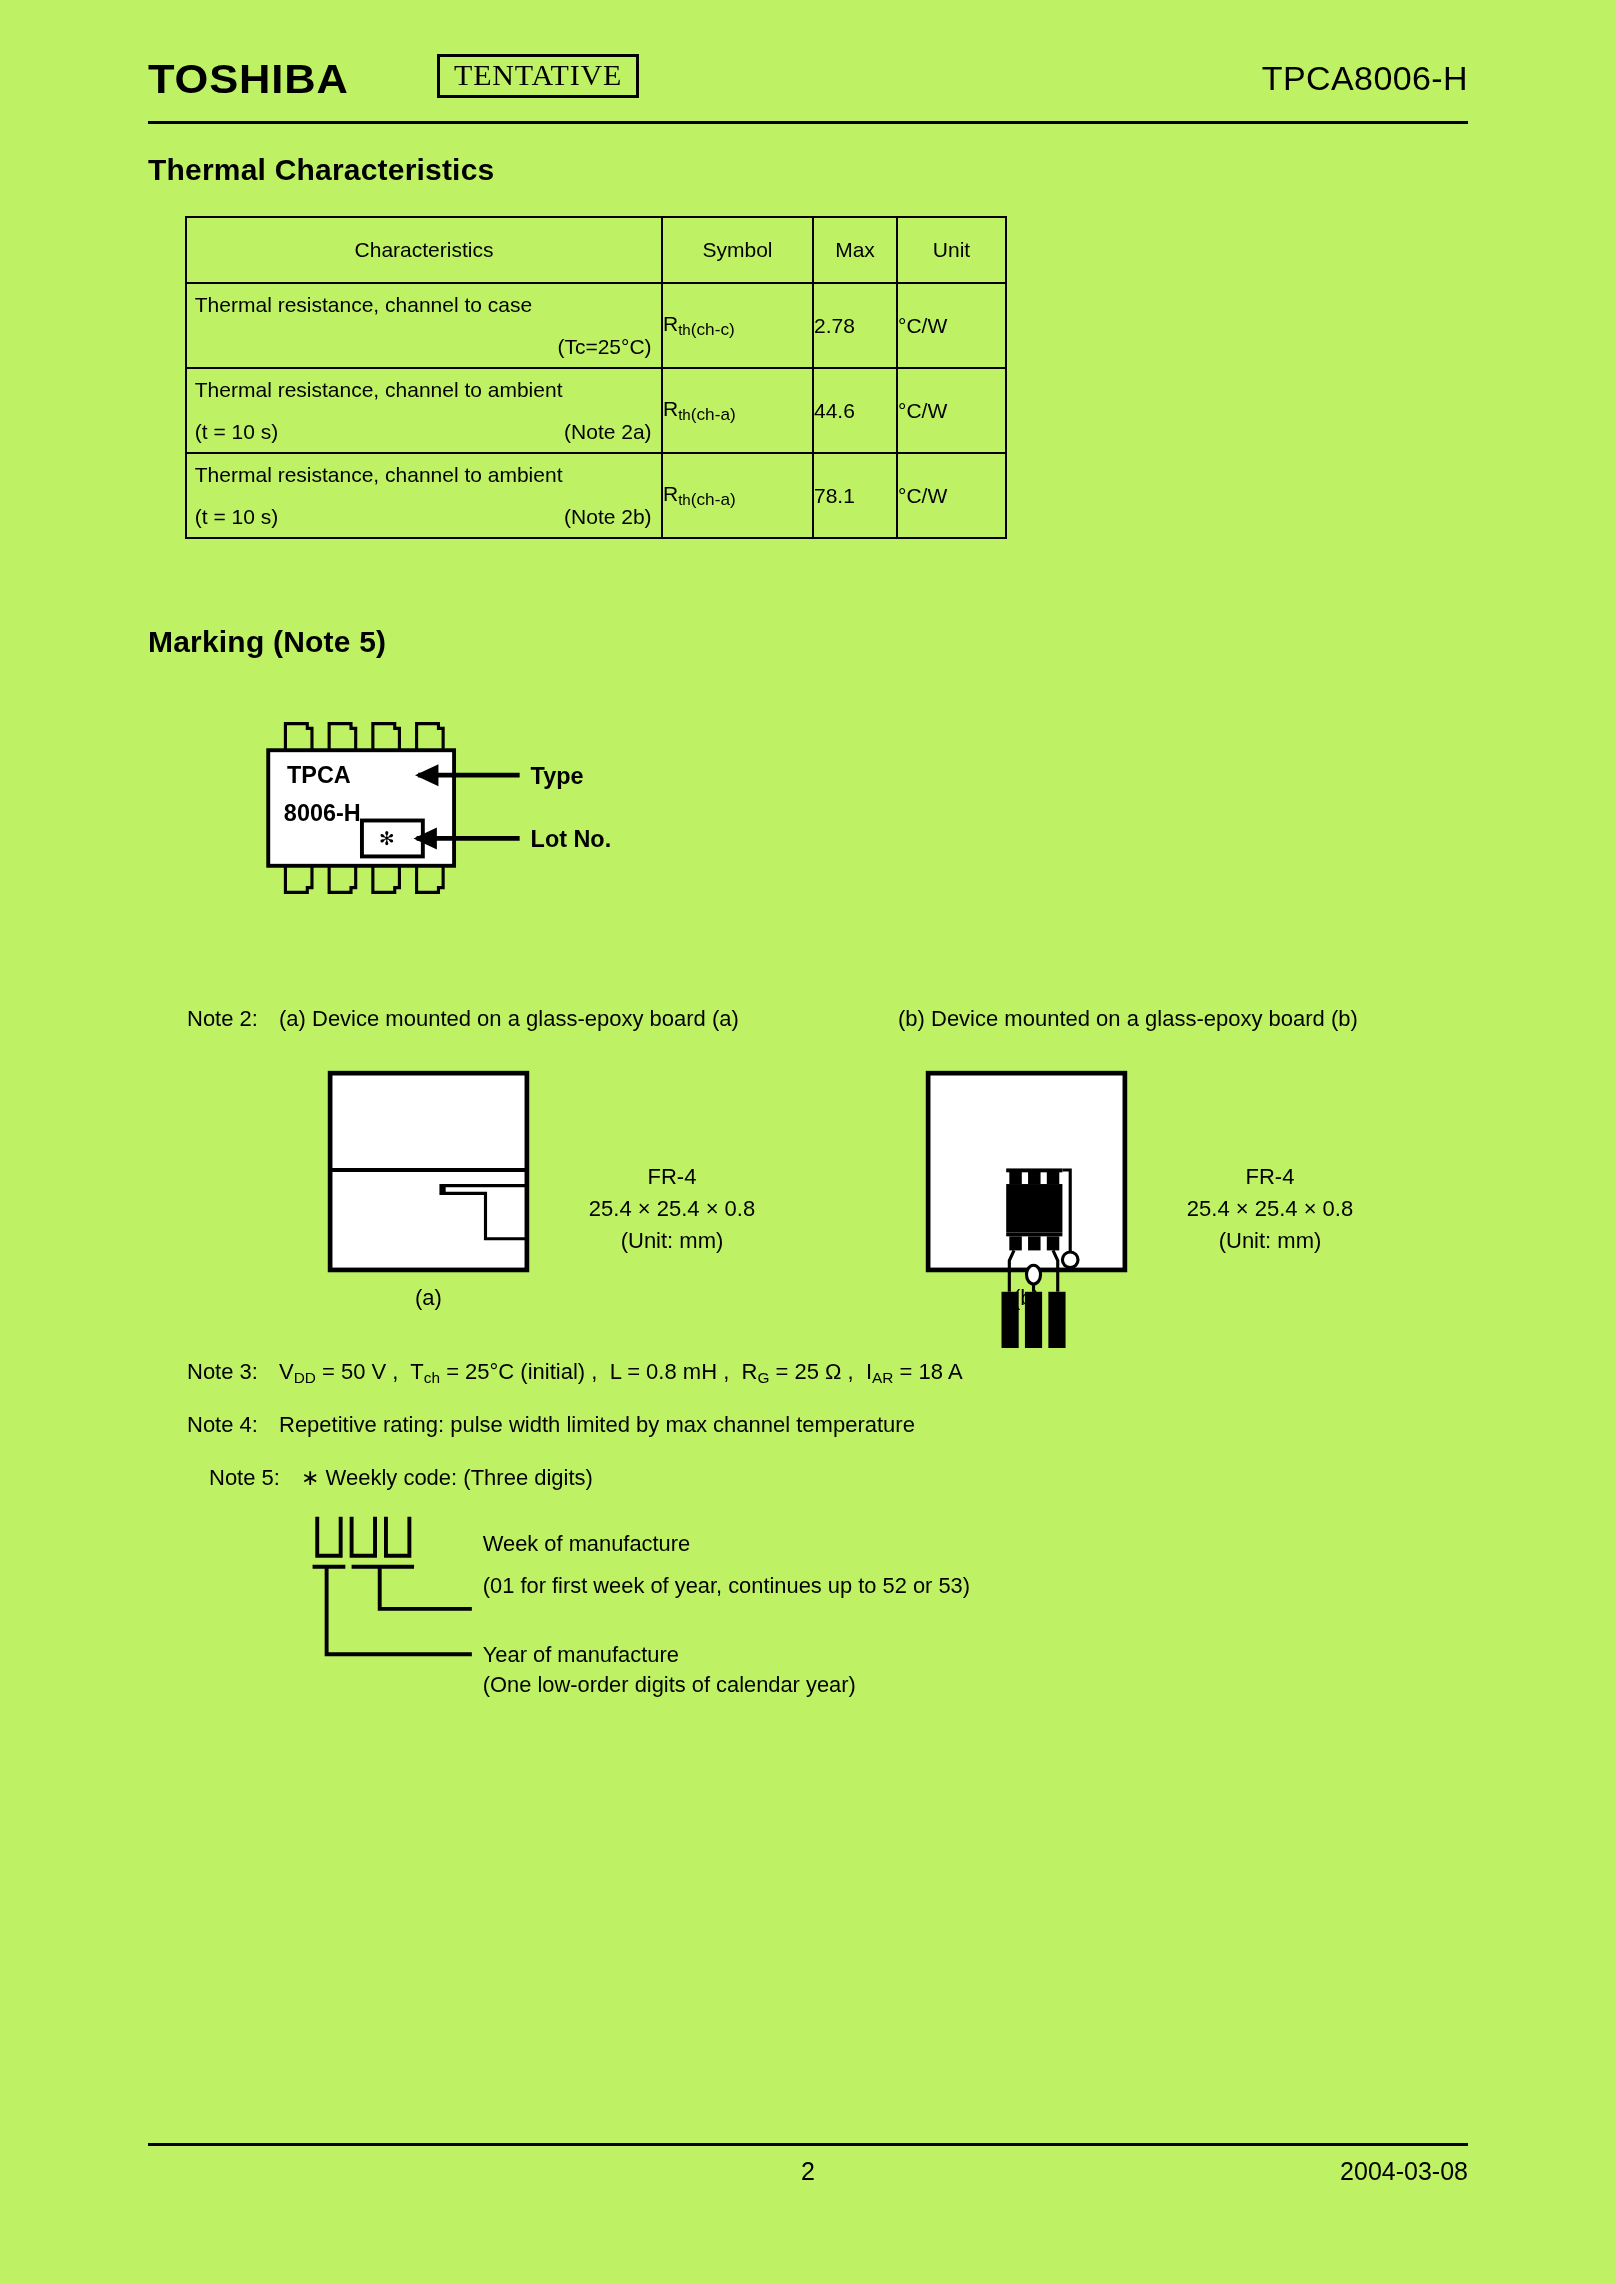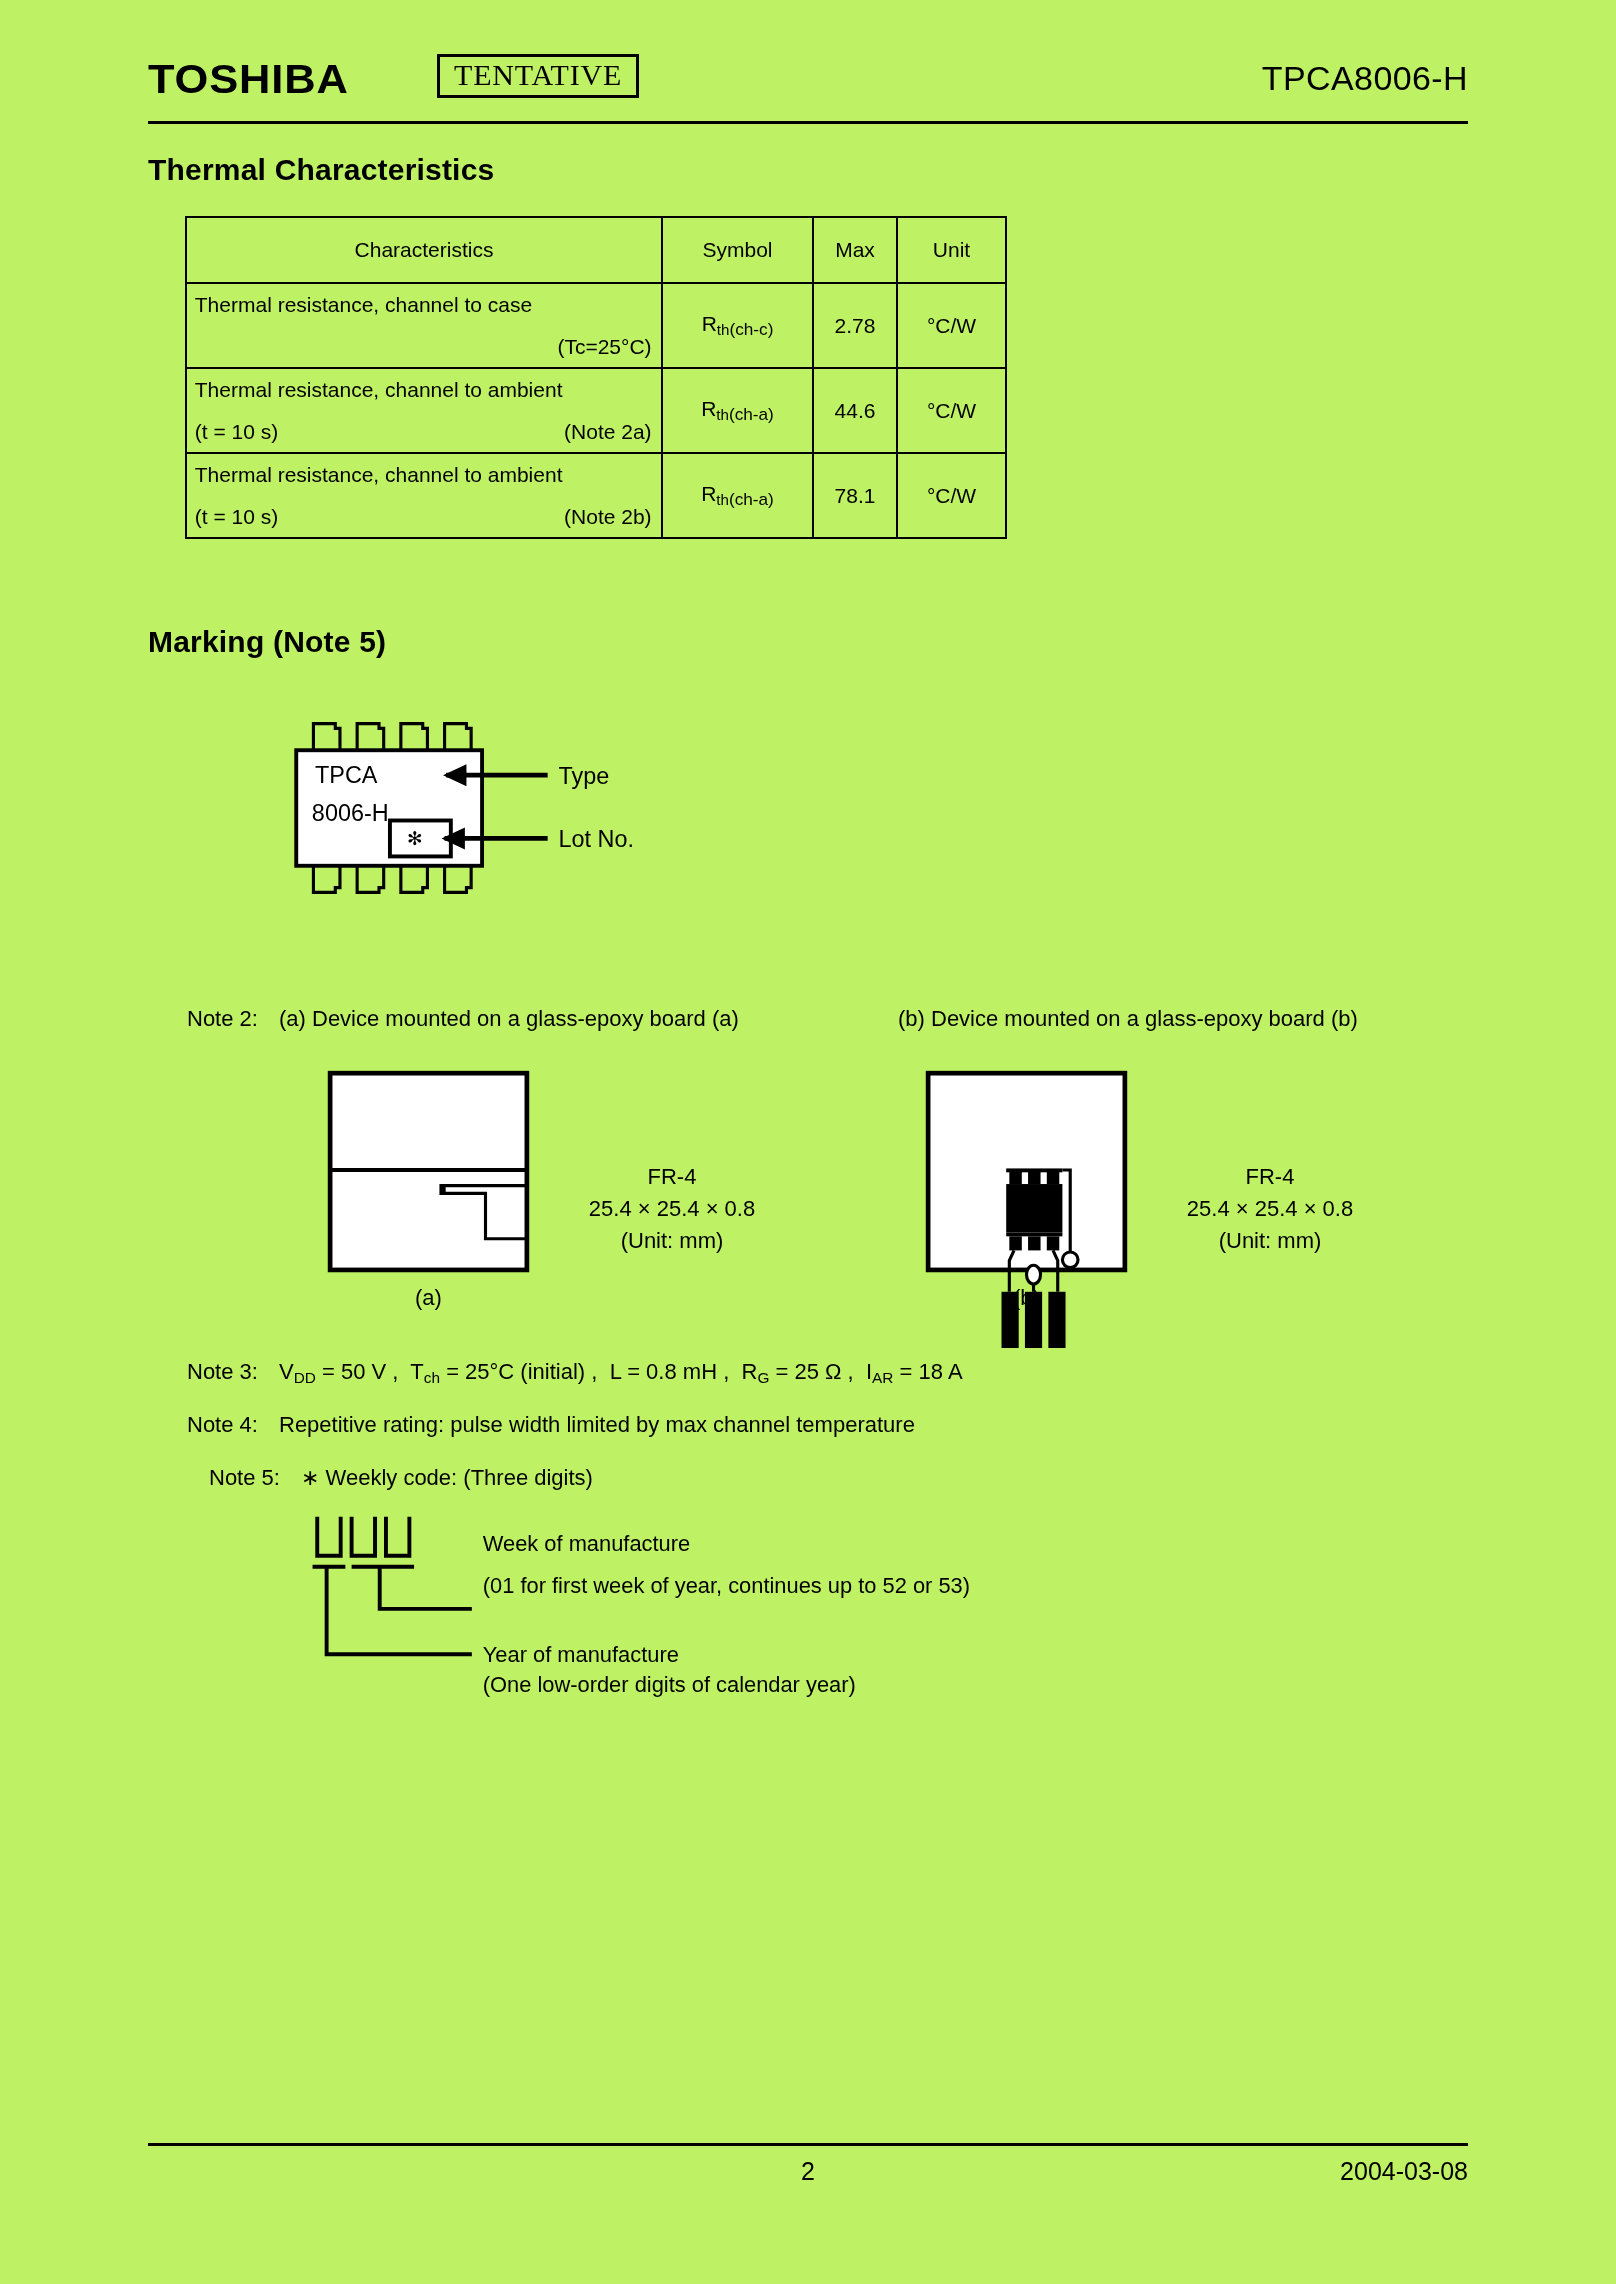--- a/index.html
+++ b/index.html
@@ -122,40 +122,41 @@
     left: 7.8px;
     bottom: 7.8px;
     white-space: nowrap;
   }
   .cell-char .line-bot-right {
     position: absolute;
     right: 9.4px;
     bottom: 7.8px;
     white-space: nowrap;
   }
-  .cell-center { text-align: center; }
+  .cell-center { }
   .sym {
     white-space: nowrap;
   }
   .sym sub {
     font-size: 0.72em;
     vertical-align: -0.28em;
   }
   .sym .paren {
     font-size: 0.82em;
     vertical-align: -0.22em;
   }
 
   
   .marking-wrap {
     position: absolute;
-    left: 290px;
+    left: 262px;
     top: 719px;
     width: 609px;
     height: 203px;
+    font-weight: bold;
   }
 
   
   .note {
     position: absolute;
     font-size: 22px;
     white-space: nowrap;
   }
   .note .lbl {
     display: inline-block;

